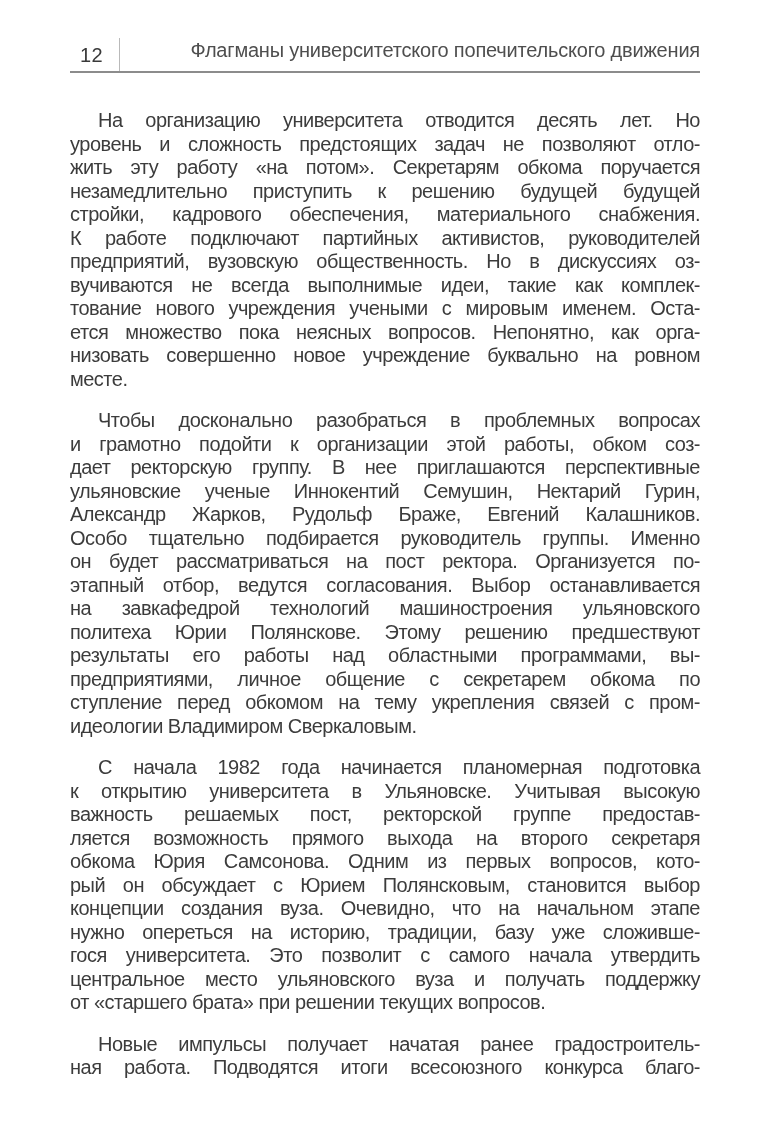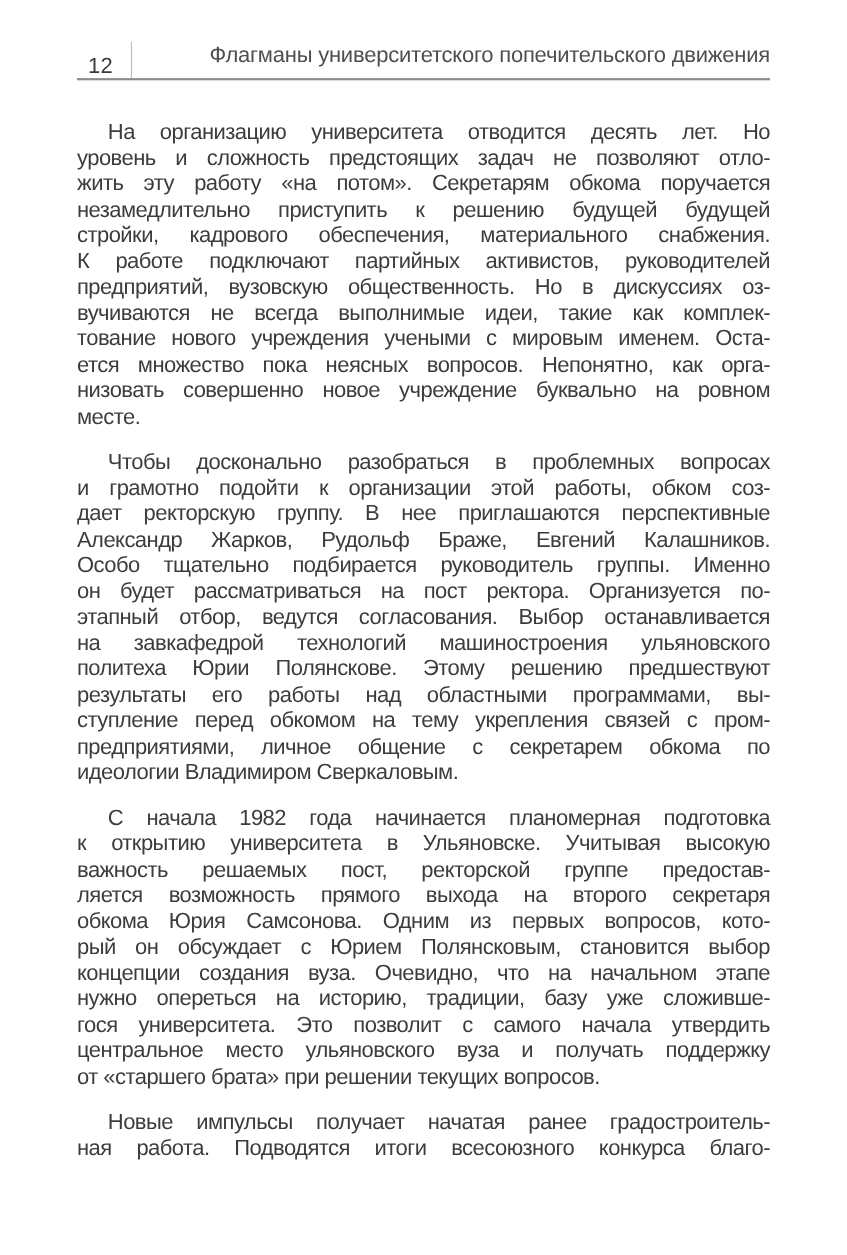--- a/index.html
+++ b/index.html
@@ -29,21 +29,21 @@
     display: flex;
     justify-content: space-between;
     align-items: flex-start;
     height: 33px;
   }
   .pagenum-cell {
     height: 100%;
     padding: 0 16px 0 10px;
     border-right: 1.5px solid #b9b9b9;
     display: flex;
-    align-items: flex-end;
+    align-items: center;
   }
   .page-number {
     font-size: 20px;
     line-height: 22px;
     color: #3a3a3a;
     letter-spacing: 0.3px;
   }
   .running-title {
     font-size: 20px;
     line-height: 22px;
@@ -101,29 +101,30 @@
         <span class="line">вучиваются не всегда выполнимые идеи, такие как комплек-</span>
         <span class="line">тование нового учреждения учеными с мировым именем. Оста-</span>
         <span class="line">ется множество пока неясных вопросов. Непонятно, как орга-</span>
         <span class="line">низовать совершенно новое учреждение буквально на ровном</span>
         <span class="line no-justify">месте.</span>
       </p>
       <p class="para">
         <span class="line indent">Чтобы досконально разобраться в проблемных вопросах</span>
         <span class="line">и грамотно подойти к организации этой работы, обком соз-</span>
         <span class="line">дает ректорскую группу. В нее приглашаются перспективные</span>
+        <span class="line">ульяновские ученые Иннокентий Семушин, Нектарий Гурин,</span>
         <span class="line">Александр Жарков, Рудольф Браже, Евгений Калашников.</span>
         <span class="line">Особо тщательно подбирается руководитель группы. Именно</span>
         <span class="line">он будет рассматриваться на пост ректора. Организуется по-</span>
         <span class="line">этапный отбор, ведутся согласования. Выбор останавливается</span>
         <span class="line">на завкафедрой технологий машиностроения ульяновского</span>
         <span class="line">политеха Юрии Полянскове. Этому решению предшествуют</span>
         <span class="line">результаты его работы над областными программами, вы-</span>
+        <span class="line">предприятиями, личное общение с секретарем обкома по</span>
         <span class="line">ступление перед обкомом на тему укрепления связей с пром-</span>
-        <span class="line">предприятиями, личное общение с секретарем обкома по</span>
         <span class="line no-justify">идеологии Владимиром Сверкаловым.</span>
       </p>
       <p class="para">
         <span class="line indent">С начала 1982 года начинается планомерная подготовка</span>
         <span class="line">к открытию университета в Ульяновске. Учитывая высокую</span>
         <span class="line">важность решаемых пост, ректорской группе предостав-</span>
         <span class="line">ляется возможность прямого выхода на второго секретаря</span>
         <span class="line">обкома Юрия Самсонова. Одним из первых вопросов, кото-</span>
         <span class="line">рый он обсуждает с Юрием Полянсковым, становится выбор</span>
         <span class="line">концепции создания вуза. Очевидно, что на начальном этапе</span>

